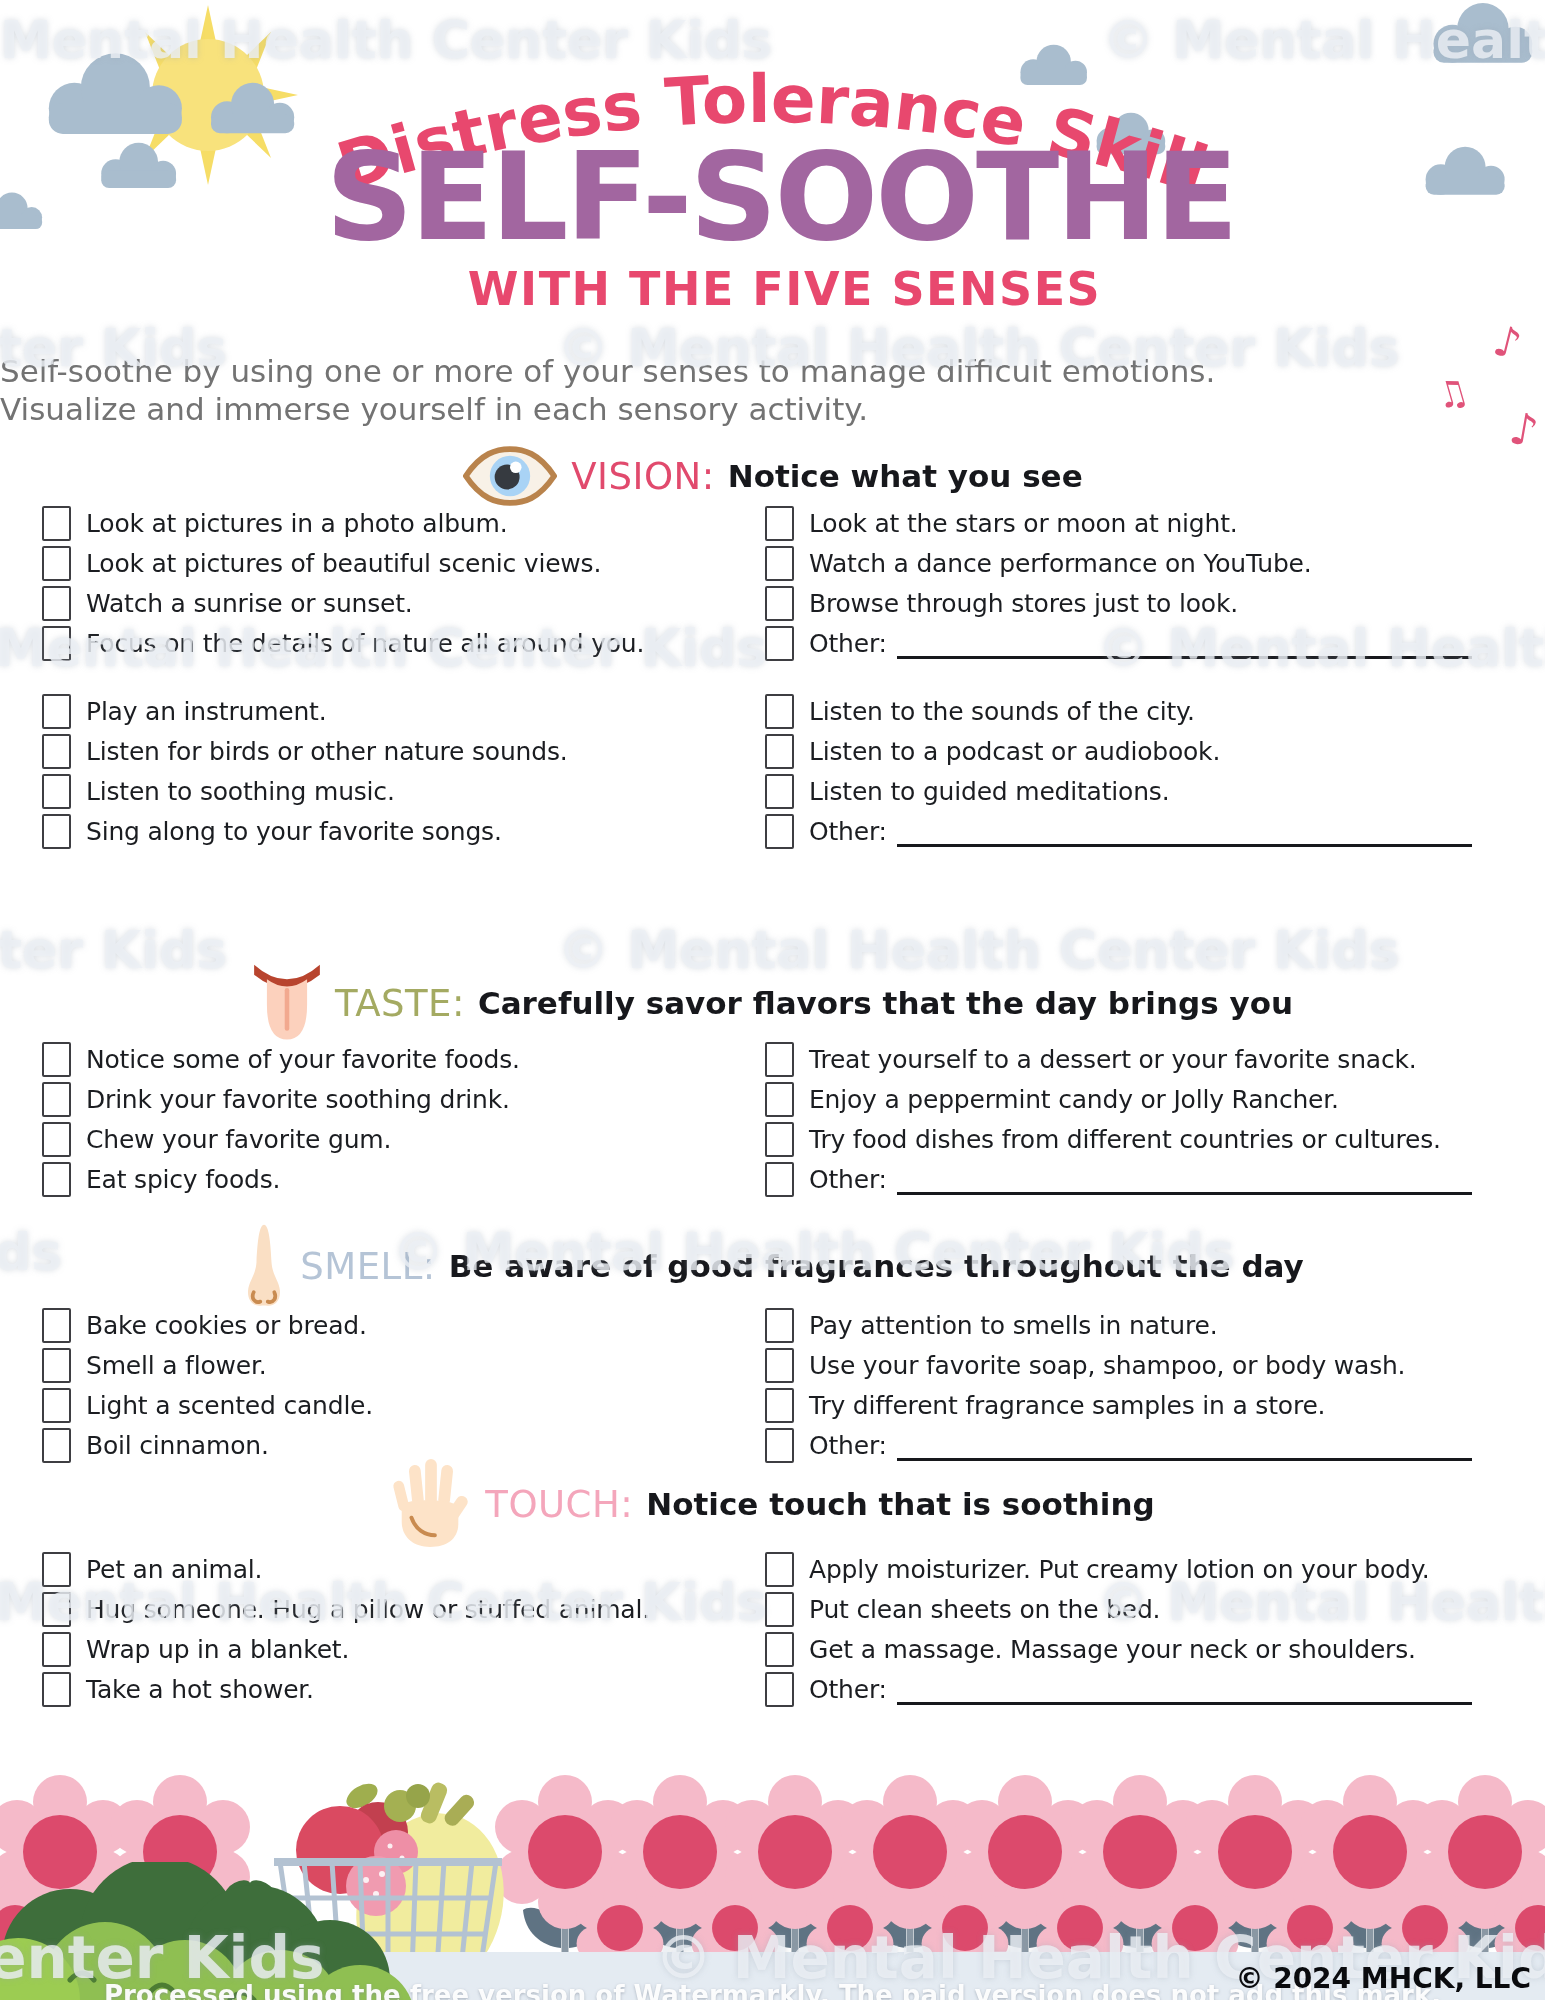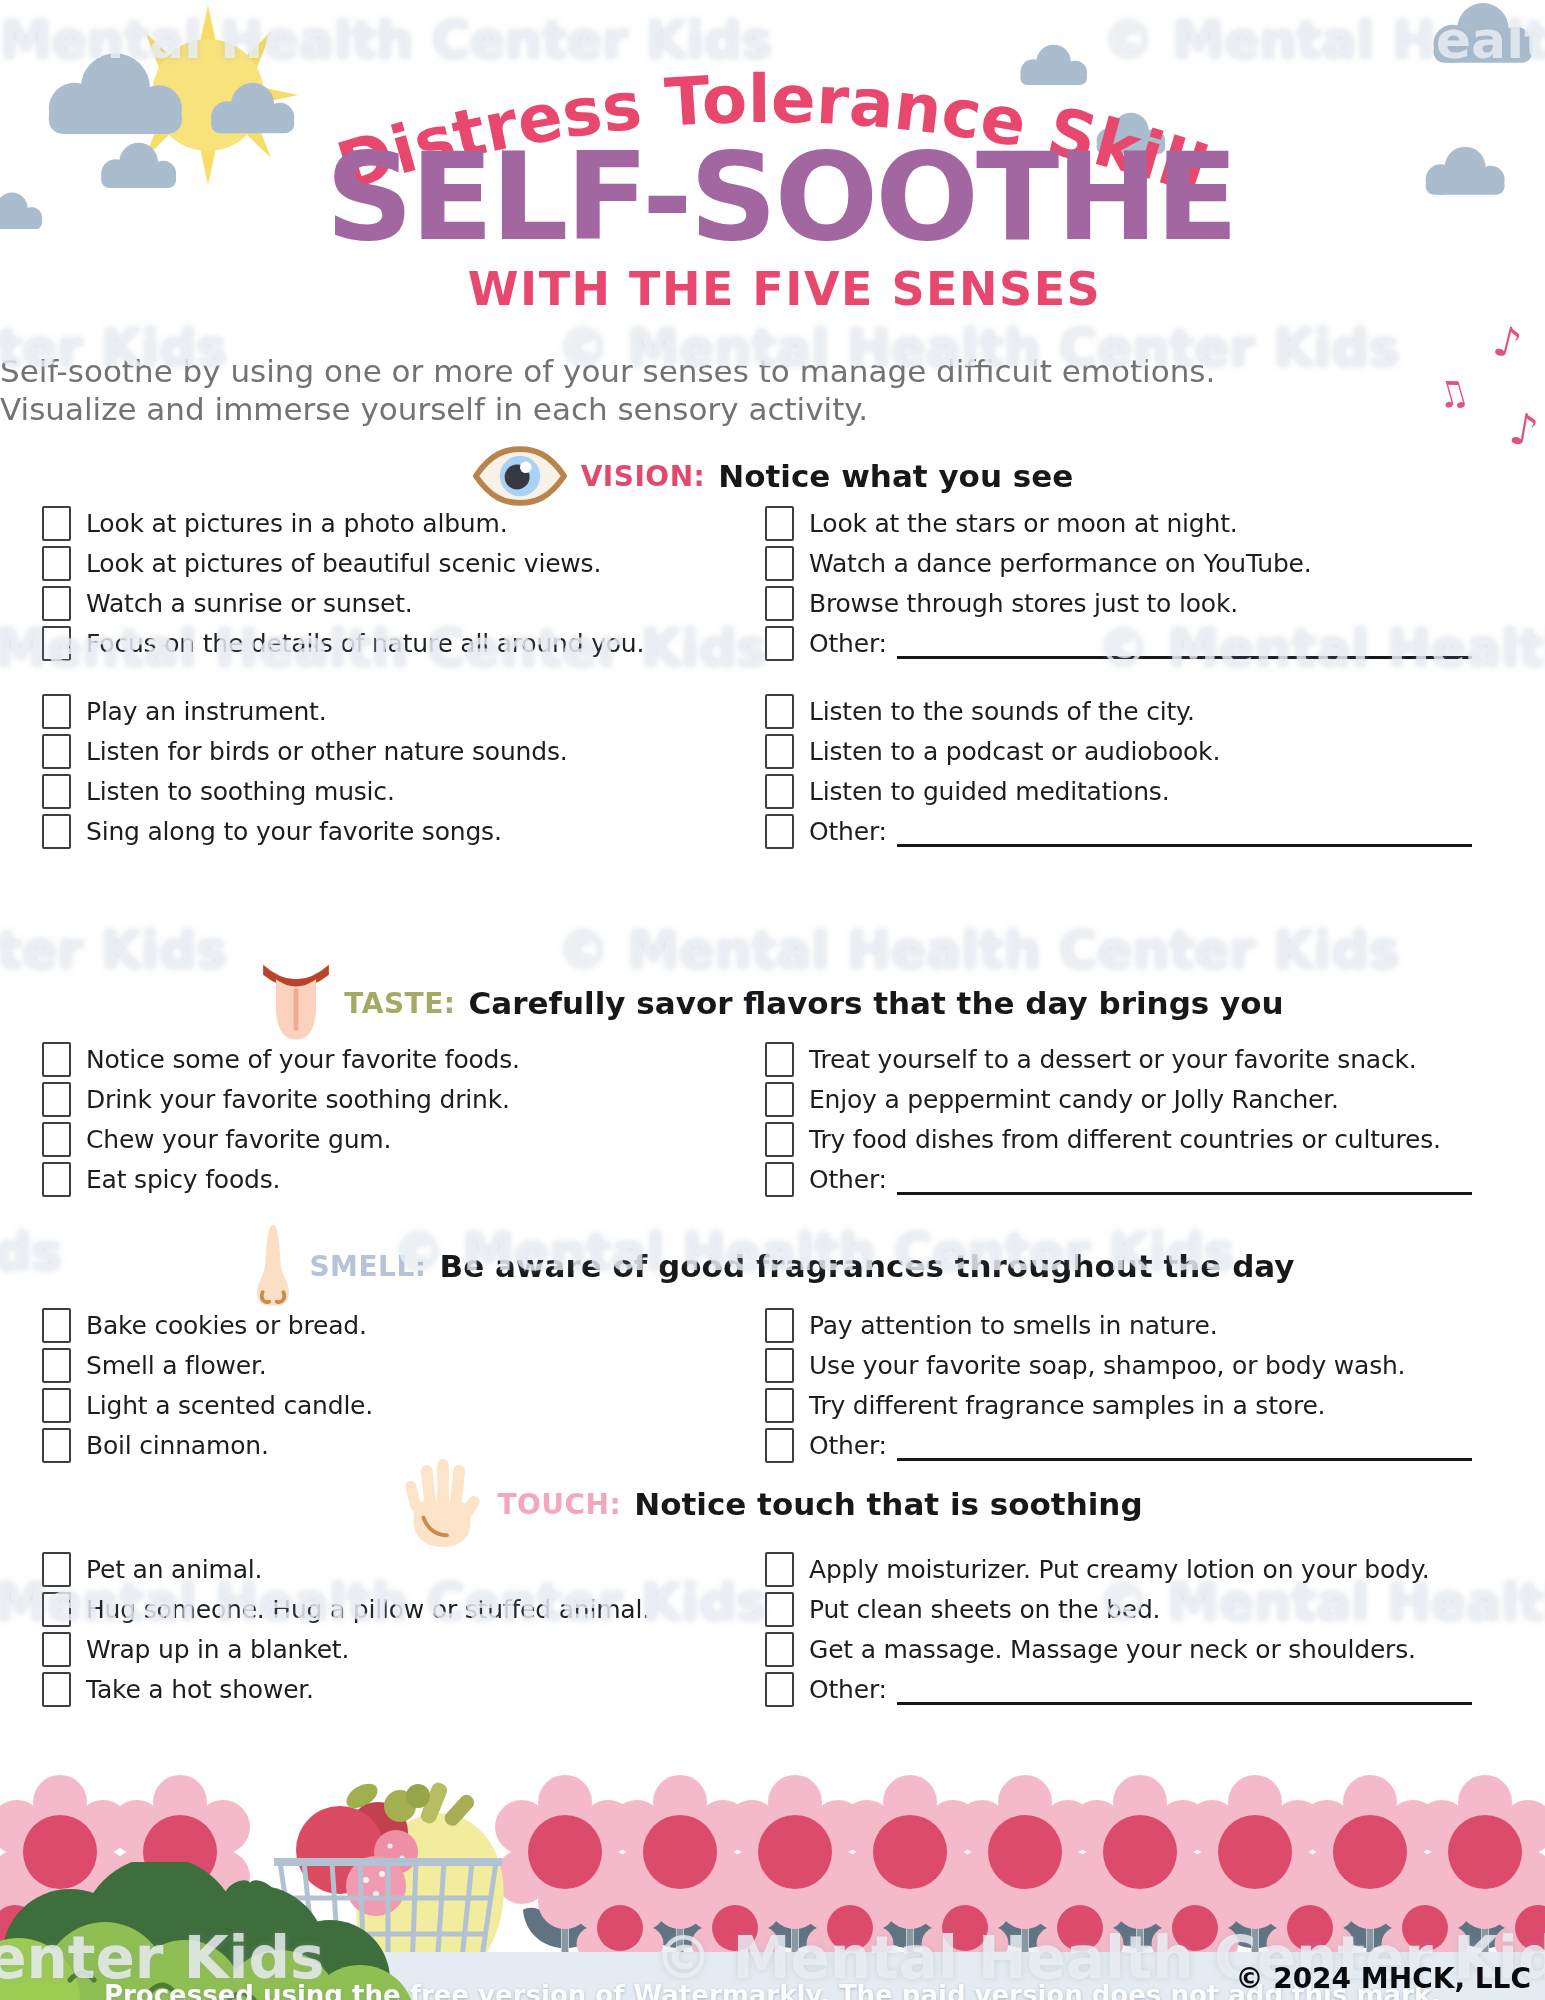--- a/index.html
+++ b/index.html
@@ -32,21 +32,21 @@
   .n3{left:1510px;top:408px;font-size:44px;transform:rotate(10deg);}
   
   .sec{position:absolute;left:0;width:1545px;z-index:2;}
   .sec-vision{top:446px;} .sec-hearing{top:694px;} .sec-taste{top:964px;}
   .sec-smell{top:1224px;} .sec-touch{top:1456px;}
   .sec-head{display:flex;justify-content:center;align-items:center;gap:13px;}
   .sec-vision .sec-head{height:60px;} .sec-hearing .sec-head{height:86px;}
   .sec-taste .sec-head{height:78px;} .sec-smell .sec-head{height:84px;text-align:right;}
   .sec-touch .sec-head{height:96px;}
   .icon svg{display:block;}
-  .sec-label{font-size:28px;font-weight:700;letter-spacing:0.5px;}
+  .sec-label{font-size:37px;font-weight:400;letter-spacing:0.5px;}
   .sec-vision  .sec-label{color:#e14a6d;}
   .sec-hearing .sec-label{color:#a978ac;}
   .sec-taste   .sec-label{color:#a4aa62;}
   .sec-smell   .sec-label{color:#b5c4d6;}
   .sec-touch   .sec-label{color:#f4a6bb;}
   .sec-desc{font-size:31px;font-weight:800;color:#17181c;}
   .cols{position:relative;height:170px;}
   .col{position:absolute;top:0;}
   .col-left{left:42px;width:715px;}
   .col-right{left:765px;width:745px;}

